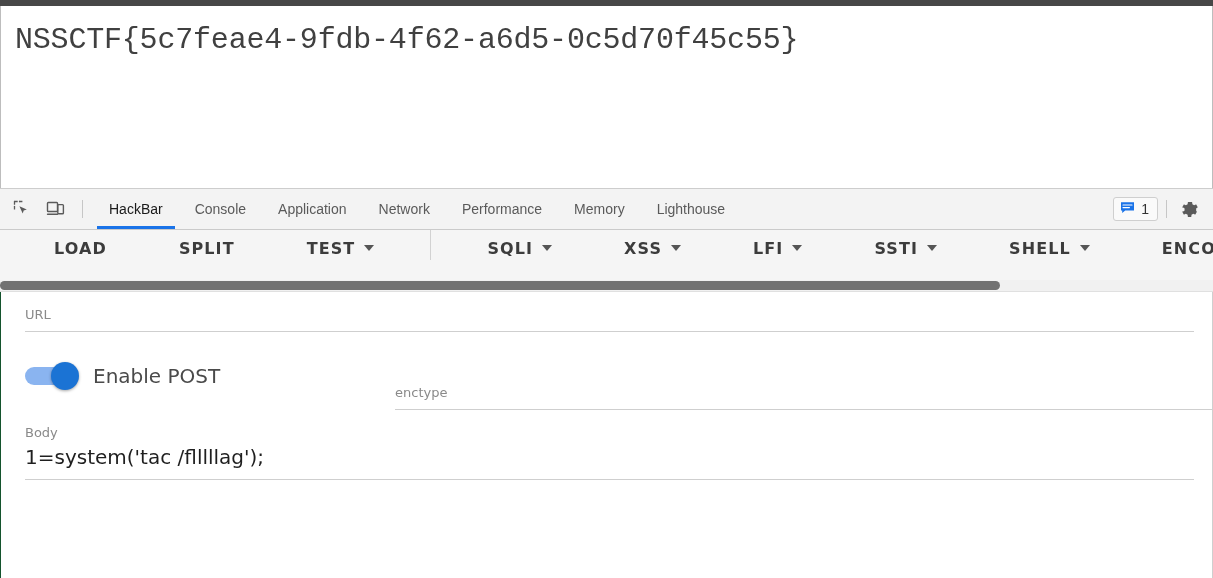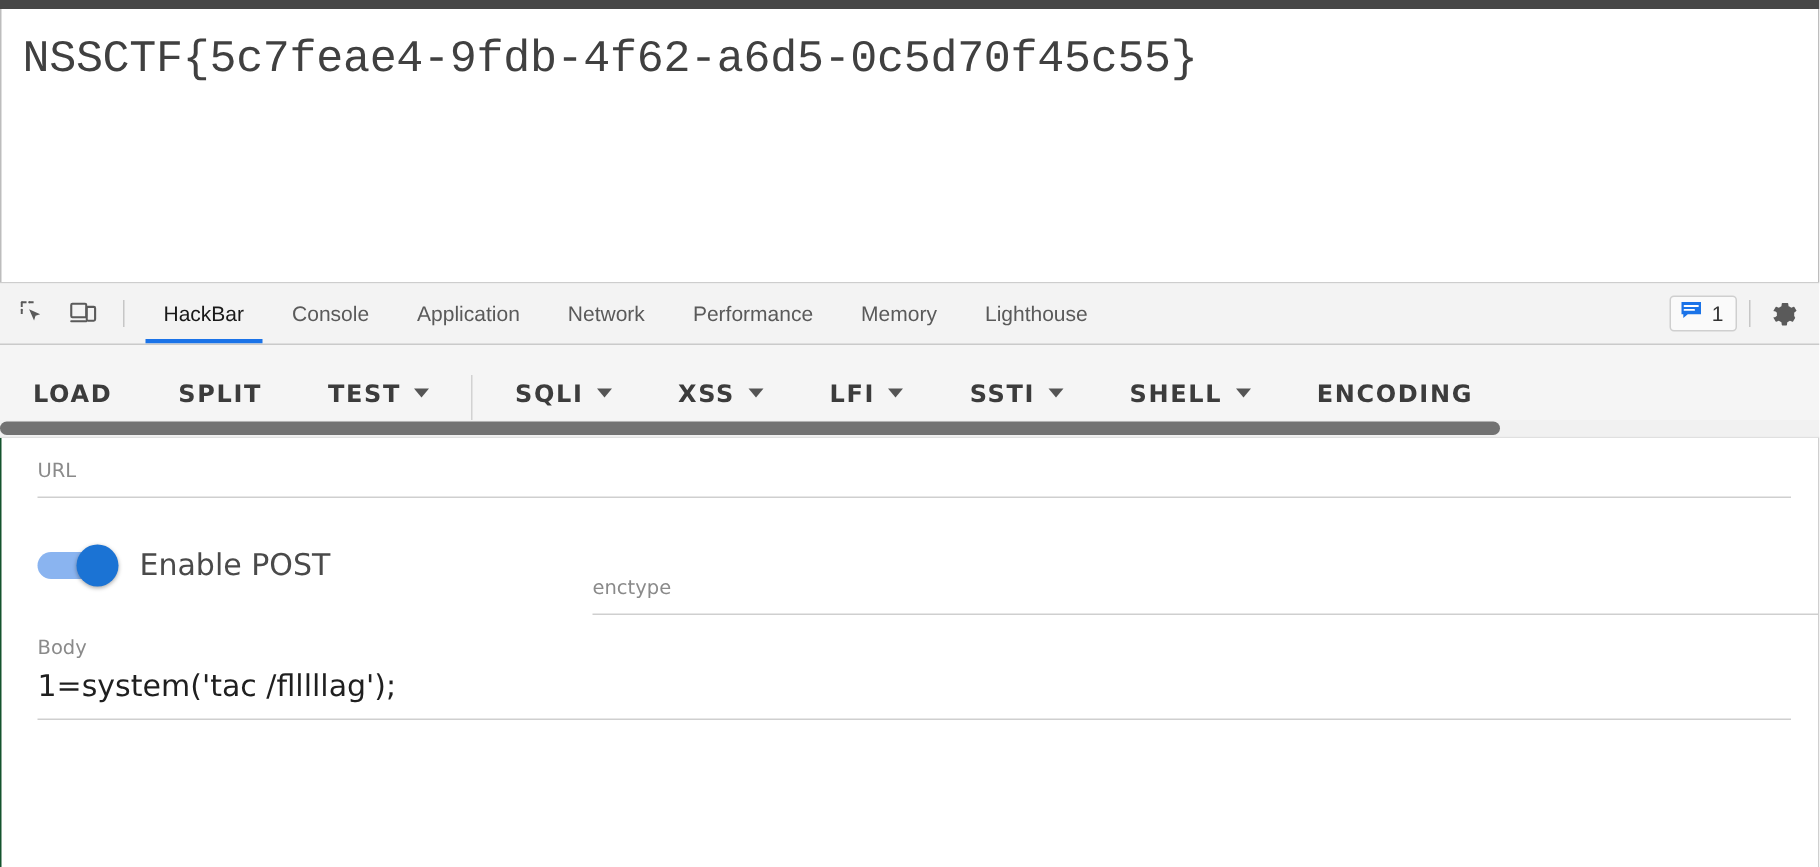--- a/index.html
+++ b/index.html
@@ -150,23 +150,25 @@
   .hb-toolbar-wrap {
     flex: 0 0 auto;
     background: #f5f5f5;
     border-bottom: 1px solid #e0e0e0;
     position: relative;
   }
 
   .hb-toolbar {
     height: 50px;
     display: flex;
-    align-items: flex-end;
+    align-items: flex-start;
+    padding-left: 32px;
     overflow: hidden;
     white-space: nowrap;
+    gap: 28px;
   }
 
   .hb-btn {
     display: flex;
     align-items: center;
     gap: 9px;
     padding: 0 22px;
     height: 36px;
     font-size: 16px;
     font-weight: bold;
@@ -248,21 +250,21 @@
 
   .row-post {
     display: flex;
     align-items: flex-end;
     padding: 0;
   }
 
   .post-toggle-cell {
     flex: 0 0 386px;
     display: flex;
-    align-items: flex-end;
+    align-items: center;
     gap: 16px;
     padding: 26px 0 22px 24px;
   }
 
   .toggle {
     position: relative;
     width: 52px;
     height: 22px;
   }
 

